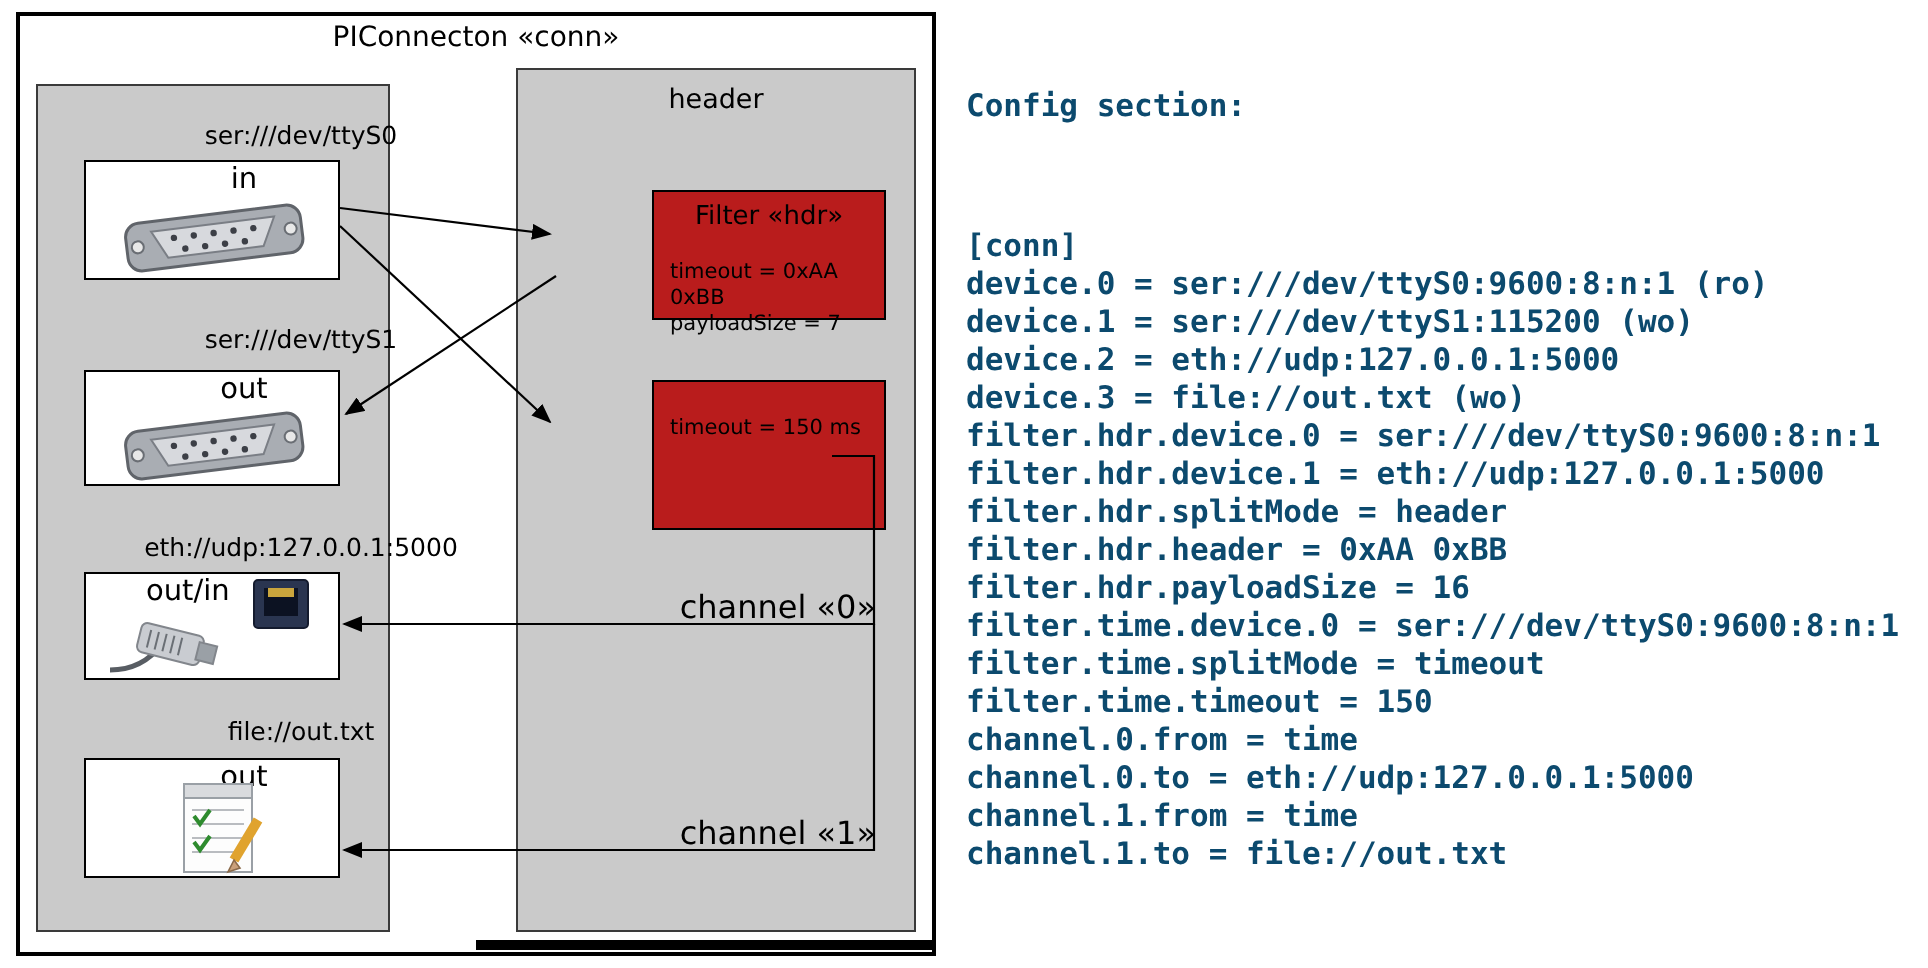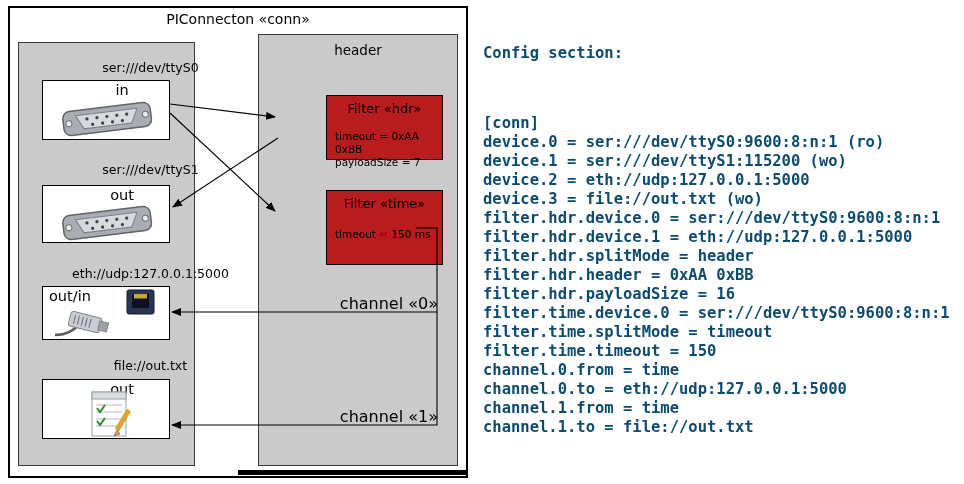--- a/index.html
+++ b/index.html
@@ -12,21 +12,21 @@
   .diagram-title { position:absolute; top:3px; left:0; width:100%; text-align:center; font-size:14px; }
 
   .panel { position:absolute; background:#cacaca; border:1px solid #3a3a3a; }
   .panel-left { left:8px; top:34px; width:177px; height:424px; }
   .panel-filters { left:248px; top:26px; width:200px; height:432px; }
   .filters-title { position:absolute; top:7px; left:0; width:100%; text-align:center; font-size:13.5px; }
 
   .dev-label { position:absolute; left:8px; width:177px; text-align:center; font-size:12.5px;margin-left:44px; }
   .dev-box { position:absolute; left:32px; width:128px; background:#fff; border:1px solid #000; }
   .dev-role { position:absolute; top:1px; left:0; width:100%; text-align:center; font-size:14.5px;padding-left:32px; }
-  .dev-role--left { text-align:left; padding-left:6px; }
+  .dev-role--left { text-align:left; padding-left:30px; }
   .dev-icon { position:absolute; }
 
   .filter-box { position:absolute; left:268px; width:117px; background:#b91c1c; border:1px solid #000;margin-left:48px; }
   .filter-title { text-align:center; font-size:13px; margin-top:5px; }
   .filter-params { margin-top:14px; padding-left:8px; }
   .filter-params--time { margin-top:17px; }
   .filter-param { font-size:10.5px; line-height:13px; }
 
   .channel-label { position:absolute; left:268px; width:160px; text-align:right; font-size:16px; }
 
@@ -149,21 +149,20 @@
 
     <div class="filter-box" style="top:87px;height:65px">
       <div class="filter-title">Filter «hdr»</div>
       <div class="filter-params">
         <div class="filter-param">timeout = 0xAA 0xBB</div>
         <div class="filter-param">payloadSize = 7</div>
       </div>
     </div>
 
     <div class="filter-box" style="top:182px;height:75px">
-      <div class="filter-title">Filter «time»</div>
       <div class="filter-params filter-params--time">
         <div class="filter-param">timeout = 150 ms</div>
       </div>
     </div>
 
     <div class="channel-label" style="top:286px">channel «0»</div>
     <div class="channel-label" style="top:399px">channel «1»</div>
 
     <div class="bottom-bar"></div>
 

